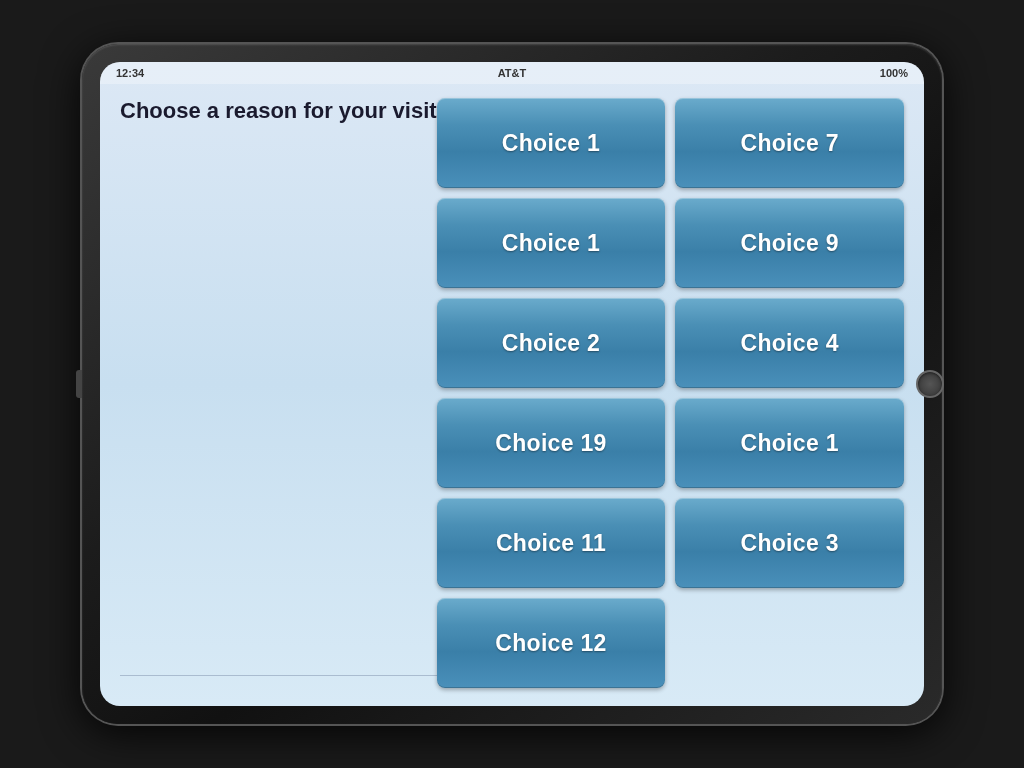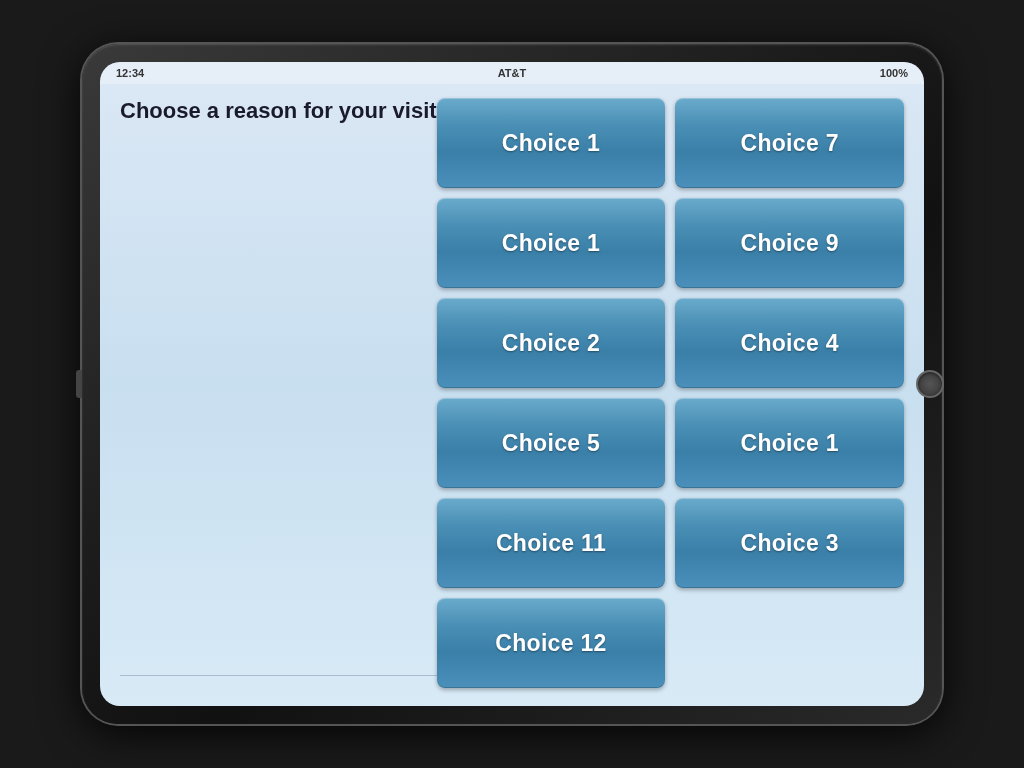--- a/index.html
+++ b/index.html
@@ -134,21 +134,21 @@
     </div>
     <div class="content-area">
       <h1 class="page-title">Choose a reason for your visit</h1>
       <div class="buttons-grid" id="choices-grid">
       <button class="choice-button">Choice 1</button>
           <button class="choice-button">Choice 7</button>
           <button class="choice-button">Choice 1</button>
           <button class="choice-button">Choice 9</button>
           <button class="choice-button">Choice 2</button>
           <button class="choice-button">Choice 4</button>
-          <button class="choice-button">Choice 5</button>
+          <button class="choice-button">Choice 19</button>
           <button class="choice-button">Choice 1</button>
           <button class="choice-button">Choice 11</button>
           <button class="choice-button">Choice 3</button>
           <button class="choice-button">Choice 12</button>
         </div>
     </div>
   </div>
 </div>
 
 </body></html>

